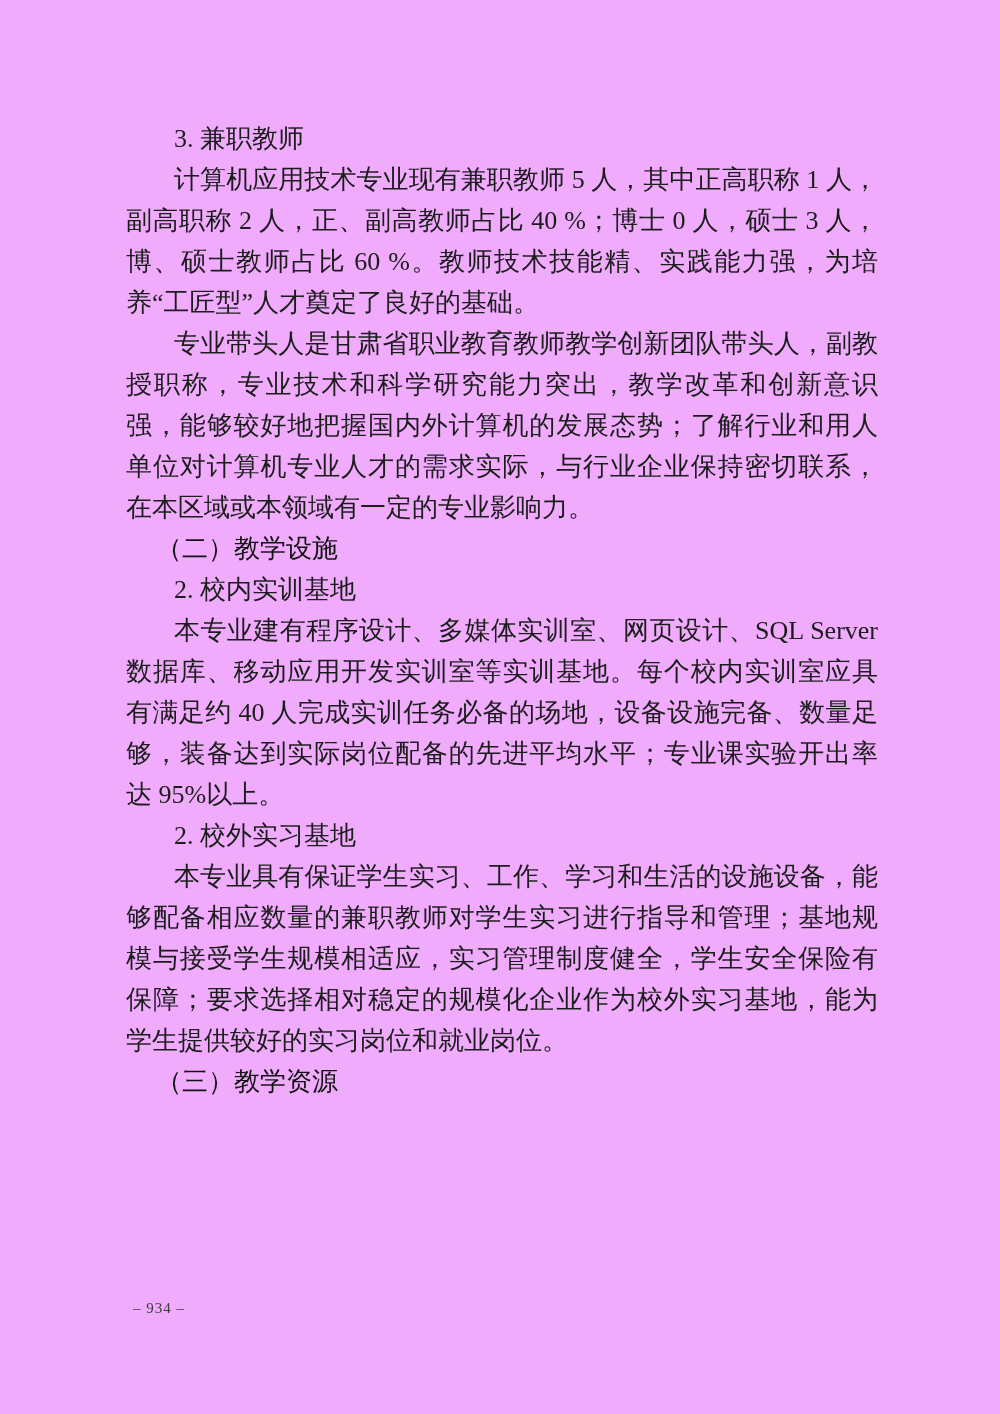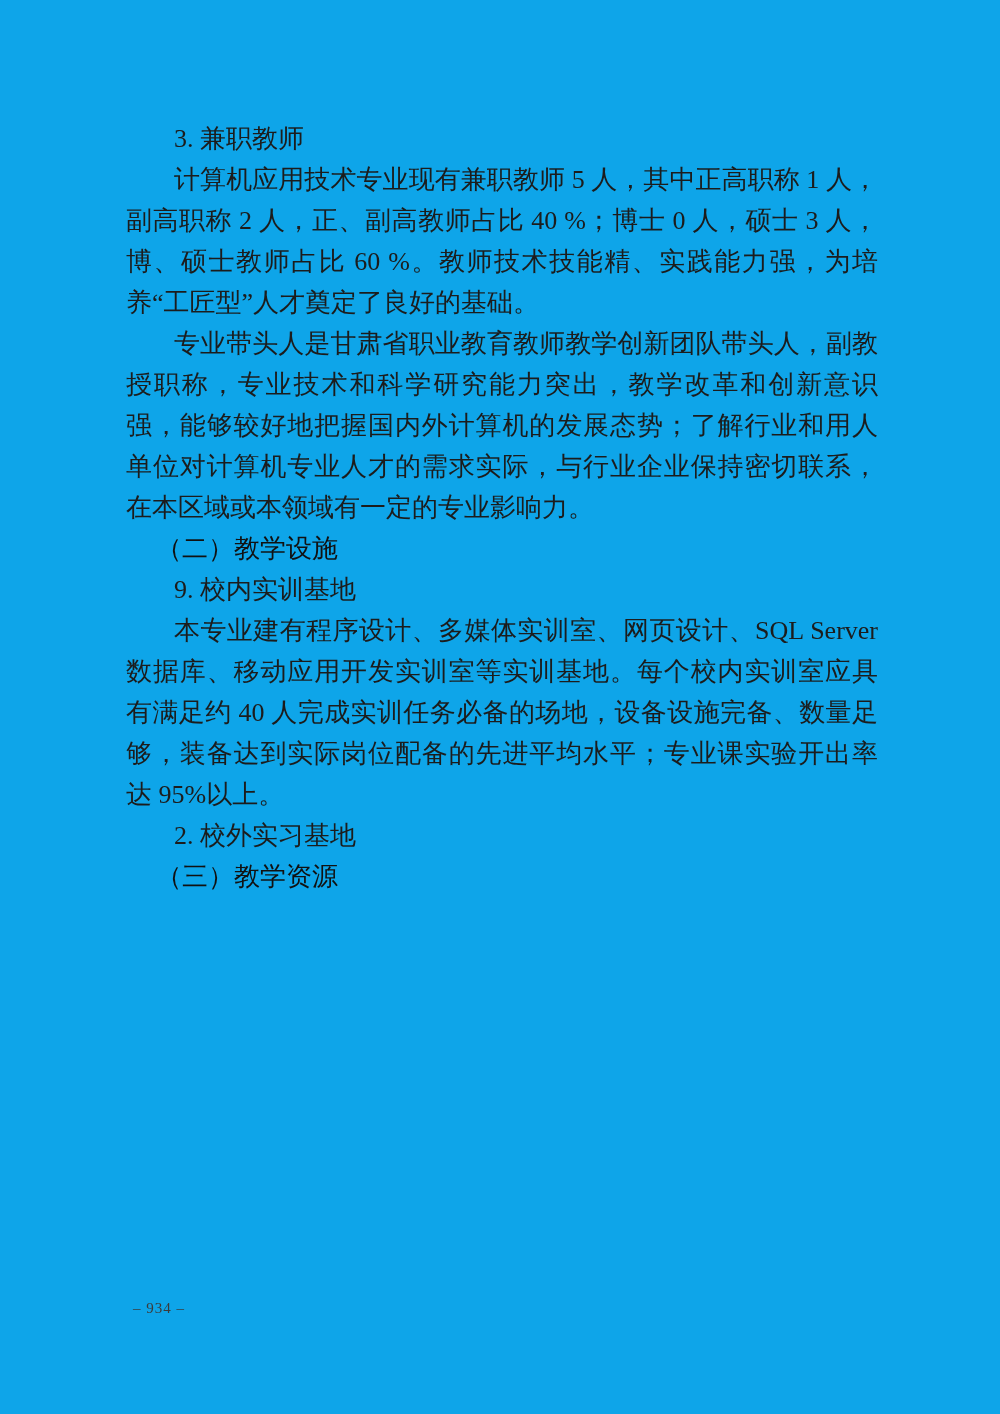--- a/index.html
+++ b/index.html
@@ -4,21 +4,21 @@
 <style>
   html, body {
     margin: 0;
     padding: 0;
     background: #ffffff;
   }
   .page {
     position: relative;
     width: 1000px;
     height: 1414px;
-    background: #0ea5e9;
+    background: #f0abfc;
     overflow: hidden;
     font-family: "Liberation Serif", "DejaVu Serif", serif;
     color: #1c1c1c;
   }
   .content {
     position: absolute;
     left: 126px;
     right: 122px;
     top: 118px;
     font-size: 26px;
@@ -50,19 +50,20 @@
 </style>
 </head>
 <body>
 
 <div class="page">
   <div class="content">
     <p class="block sub">3. 兼职教师</p>
     <p class="block para">计算机应用技术专业现有兼职教师 5 人，其中正高职称 1 人，副高职称 2 人，正、副高教师占比 40 %；博士 0 人，硕士 3 人，博、硕士教师占比 60 %。教师技术技能精、实践能力强，为培养“工匠型”人才奠定了良好的基础。</p>
     <p class="block para">专业带头人是甘肃省职业教育教师教学创新团队带头人，副教授职称，专业技术和科学研究能力突出，教学改革和创新意识强，能够较好地把握国内外计算机的发展态势；了解行业和用人单位对计算机专业人才的需求实际，与行业企业保持密切联系，在本区域或本领域有一定的专业影响力。</p>
     <p class="block head">（二）教学设施</p>
-    <p class="block sub">9. 校内实训基地</p>
+    <p class="block sub">2. 校内实训基地</p>
     <p class="block para">本专业建有程序设计、多媒体实训室、网页设计、SQL Server数据库、移动应用开发实训室等实训基地。每个校内实训室应具有满足约 40 人完成实训任务必备的场地，设备设施完备、数量足够，装备达到实际岗位配备的先进平均水平；专业课实验开出率达 95%以上。</p>
     <p class="block sub">2. 校外实习基地</p>
+    <p class="block para">本专业具有保证学生实习、工作、学习和生活的设施设备，能够配备相应数量的兼职教师对学生实习进行指导和管理；基地规模与接受学生规模相适应，实习管理制度健全，学生安全保险有保障；要求选择相对稳定的规模化企业作为校外实习基地，能为学生提供较好的实习岗位和就业岗位。</p>
     <p class="block head">（三）教学资源</p>
   </div>
   <div class="footer">– 934 –</div>
 </div>
 
 </body></html>

